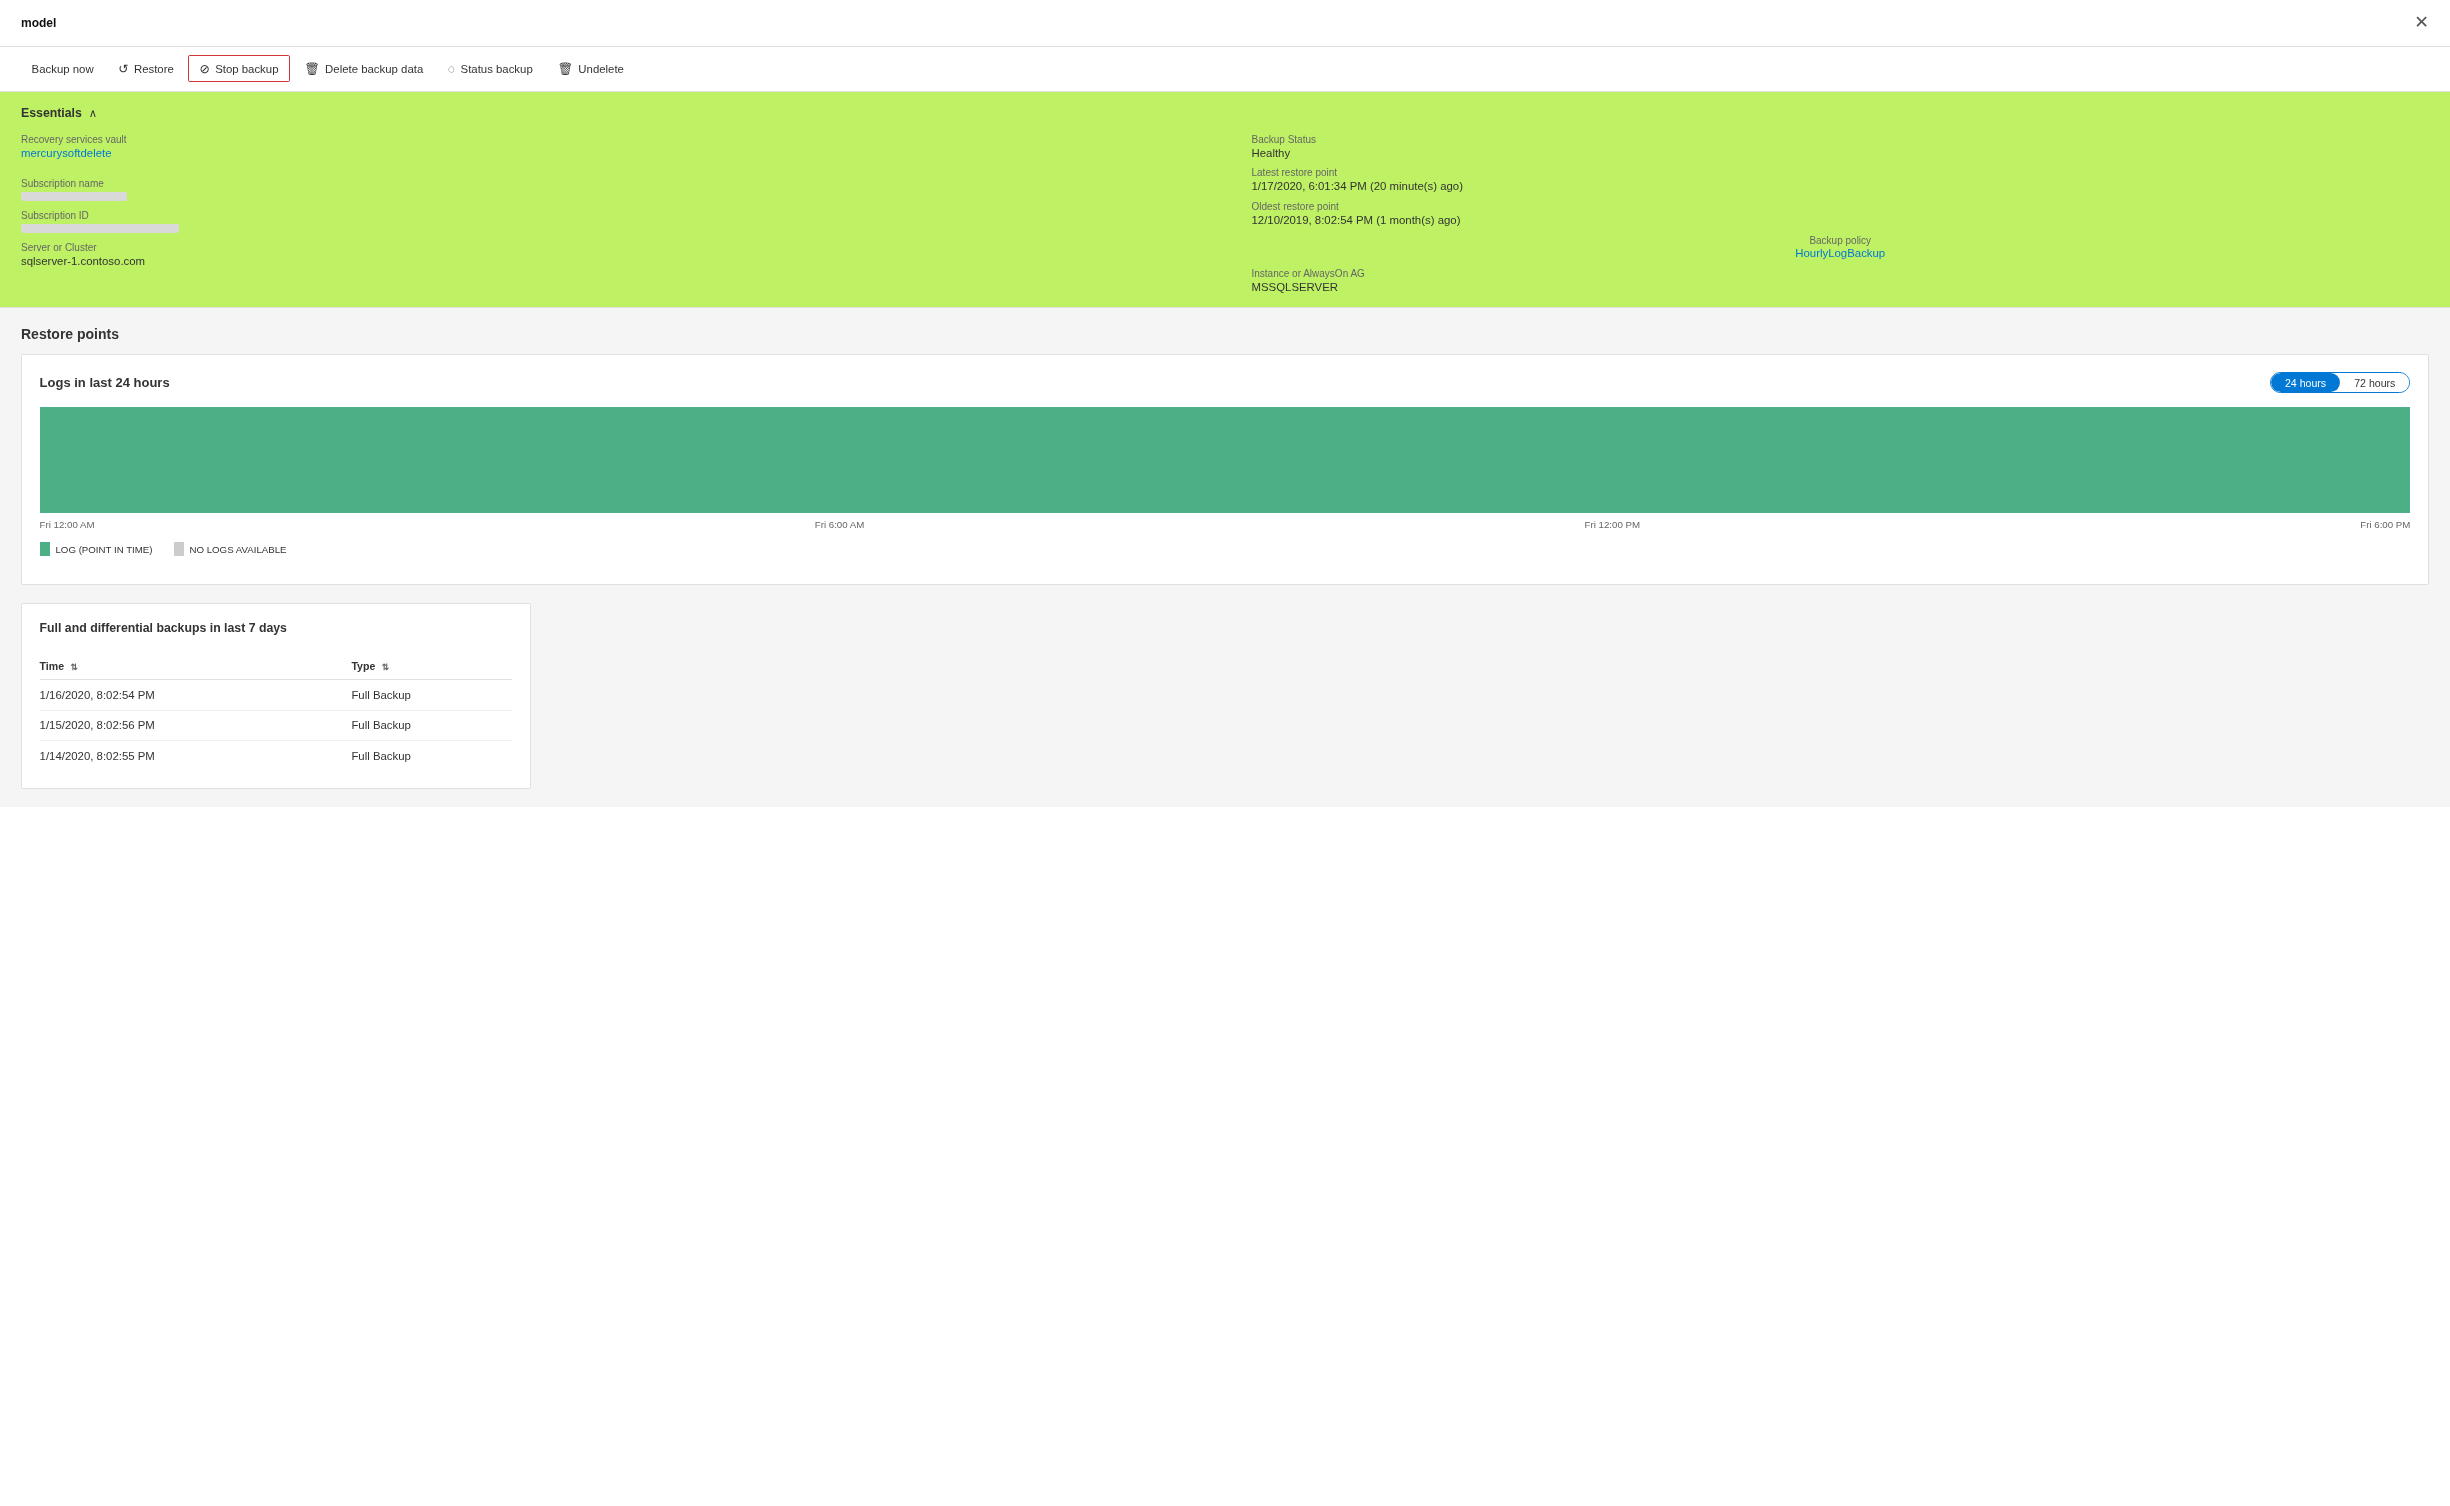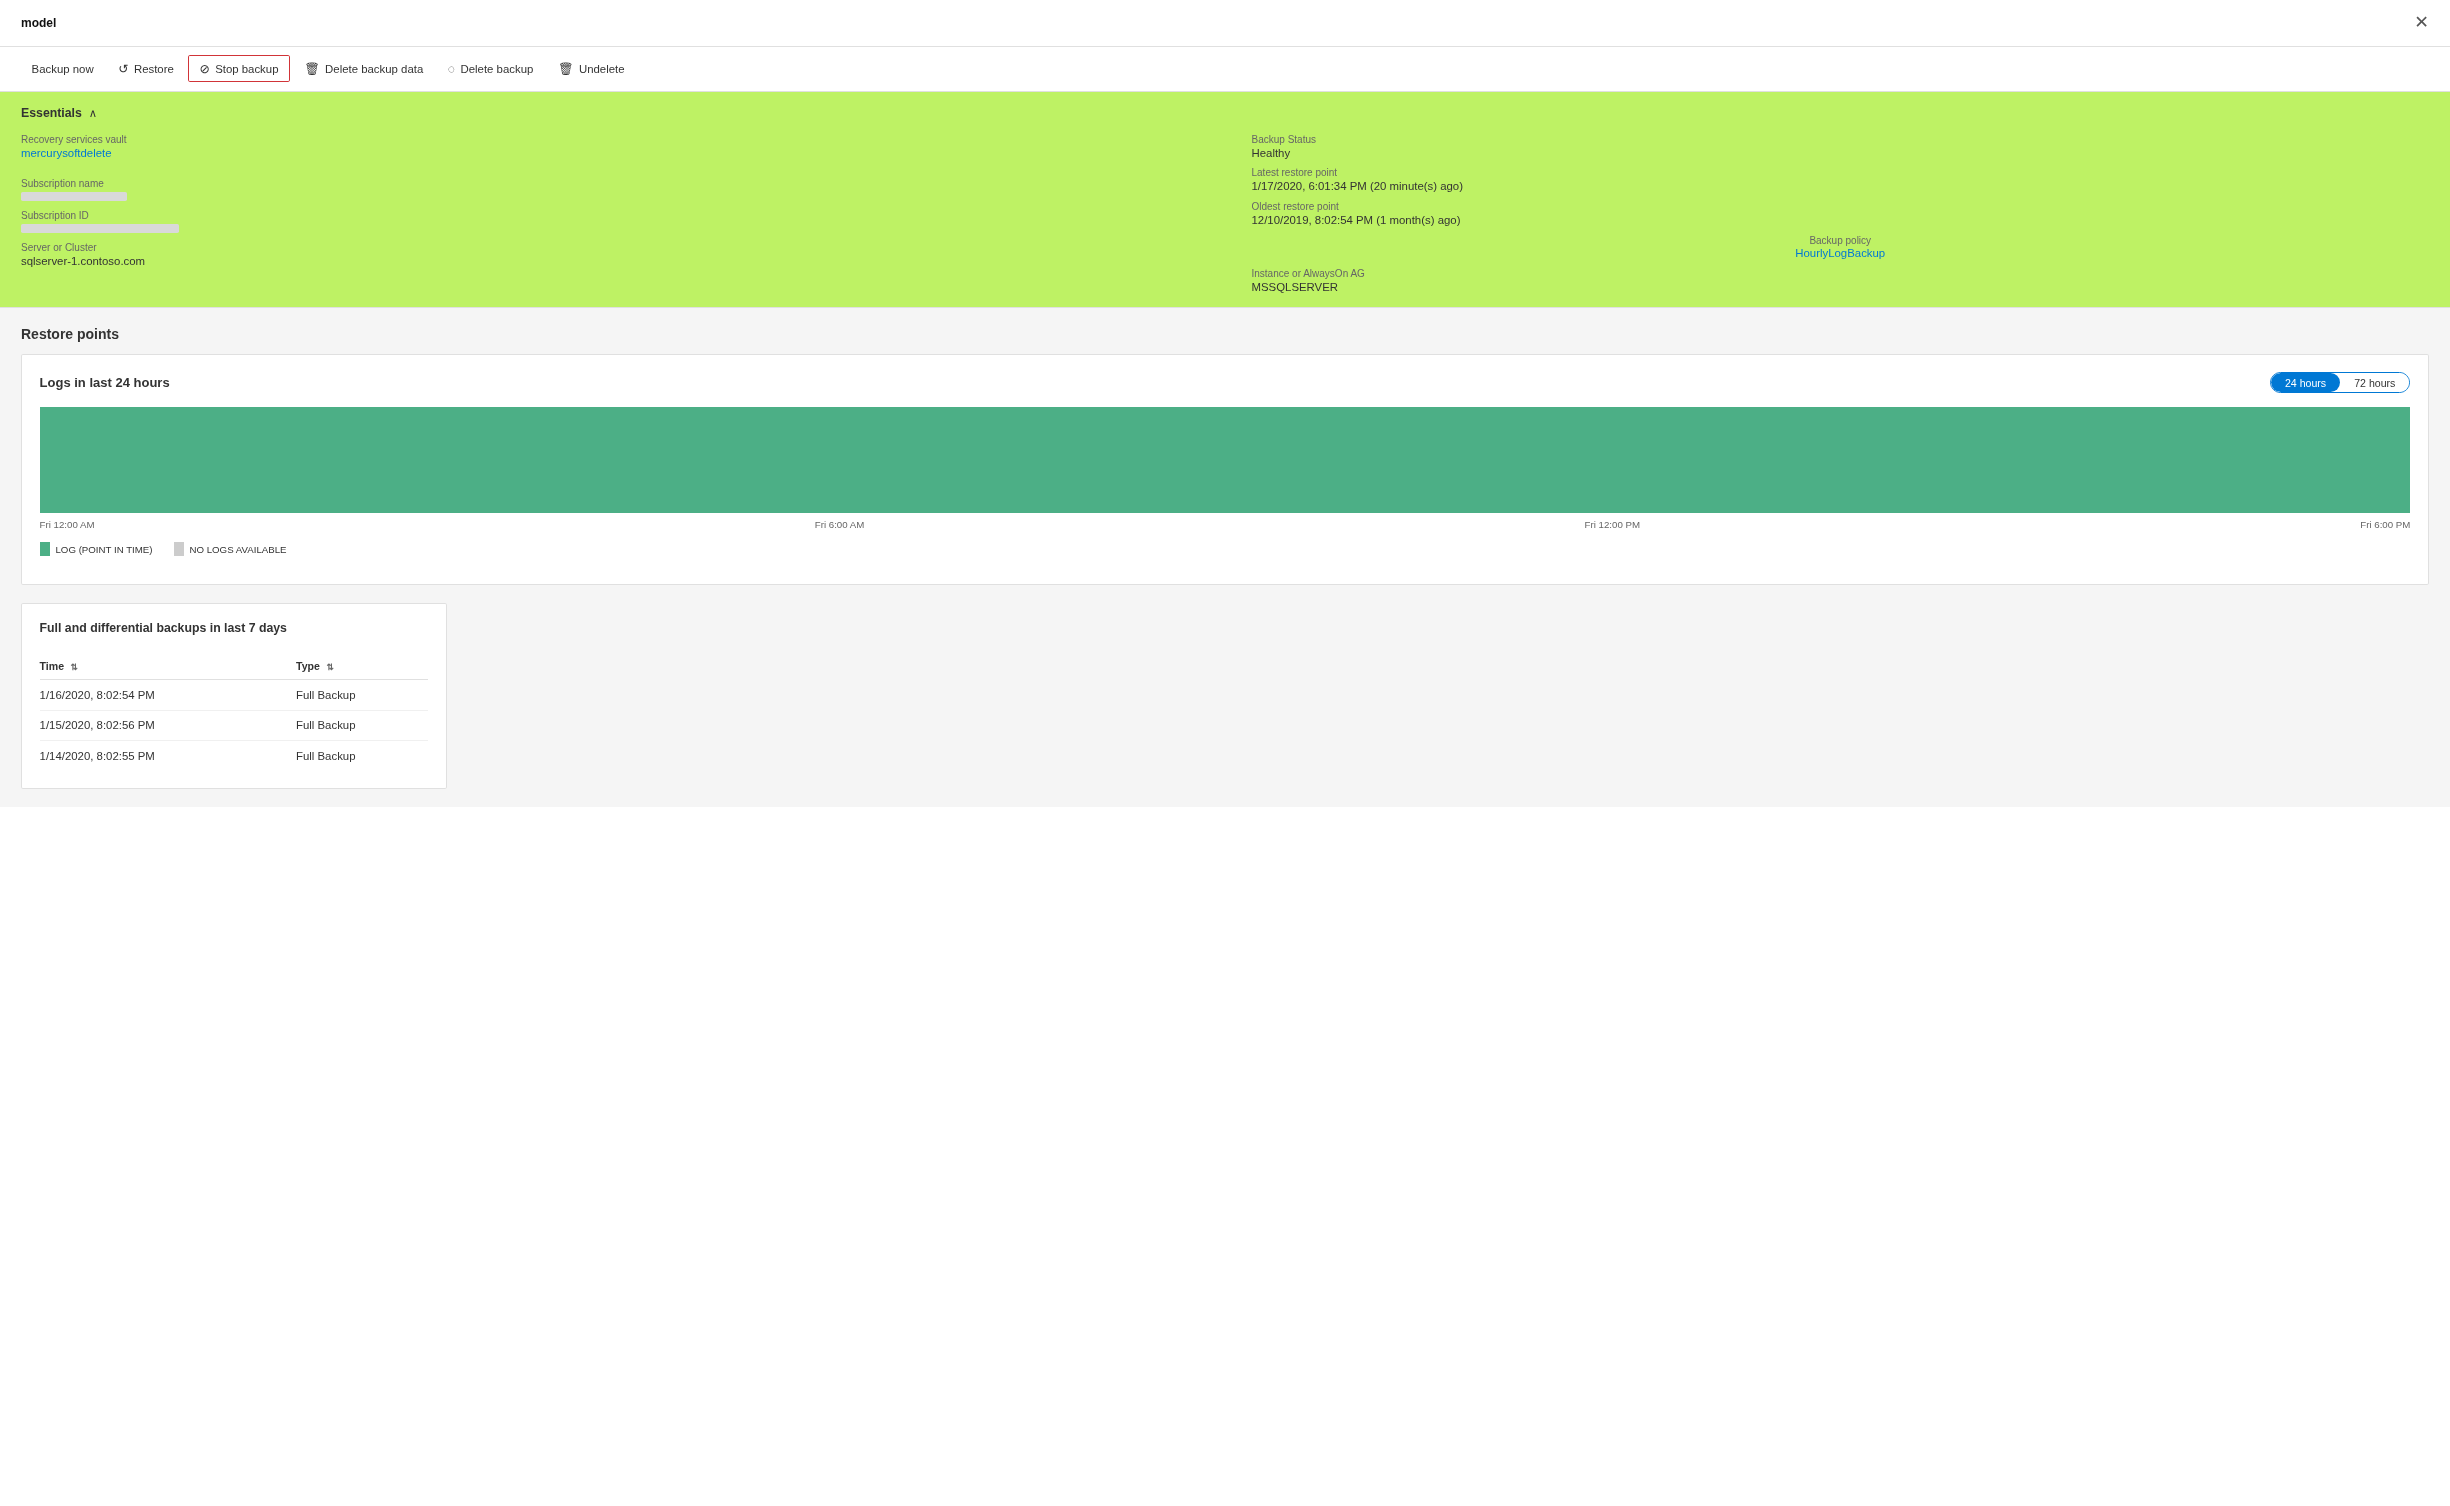--- a/index.html
+++ b/index.html
@@ -49,21 +49,21 @@
     .chart-bar-container { background: #fff; height: 106px; position: relative; overflow: hidden; }
     .chart-green-bar { background: #4caf86; height: 100%; width: 100%; }
     .chart-labels { display: flex; justify-content: space-between; padding: 5.3px 0; font-size: 9.7px; color: #666; }
     .chart-legend { display: flex; gap: 21px; margin-top: 7px; align-items: center; }
     .legend-item { display: flex; align-items: center; gap: 5.3px; font-size: 9.7px; color: #333; font-weight: 500; }
     .legend-color { width: 10.6px; height: 14px; }
     .legend-color.green { background: #4caf86; }
     .legend-color.gray { background: #ccc; }
 
     
-    .table-card { background: #fff; border: 0.9px solid #e0e0e0; border-radius: 1.8px; padding: 17.6px; width: 426px; }
+    .table-card { background: #fff; border: 0.9px solid #e0e0e0; border-radius: 1.8px; padding: 17.6px; width: 510px; }
     .table-card-title { font-size: 12.3px; font-weight: 600; color: #333; margin-bottom: 17.6px; }
     .data-table { width: 100%; border-collapse: collapse; }
     .data-table th { font-size: 10.6px; font-weight: 600; color: #333; padding: 7px 0; border-bottom: 0.9px solid #e0e0e0; text-align: left; }
     .data-table th .sort-icon { color: #666; font-size: 8.8px; margin-left: 3.5px; }
     .data-table td { font-size: 11.4px; color: #333; padding: 8.8px 0; border-bottom: 0.9px solid #f0f0f0; }
     .data-table tr:last-child td { border-bottom: none; }
   </style>
 </head>
 <body>
 
@@ -85,21 +85,21 @@
     <button class="toolbar-btn stop-backup">
       <span class="icon">⊘</span>
       <span>Stop backup</span>
     </button>
     <button class="toolbar-btn">
       <span class="icon">🗑</span>
       <span>Delete backup data</span>
     </button>
     <button class="toolbar-btn">
       <span class="icon">◌</span>
-      <span>Delete backup</span>
+      <span>Status backup</span>
     </button>
     <button class="toolbar-btn">
       <span class="icon">🗑</span>
       <span>Undelete</span>
     </button>
   </div>
 
   <div class="essentials-section">
     <div class="essentials-header">
       <span class="essentials-header-label">Essentials</span>

